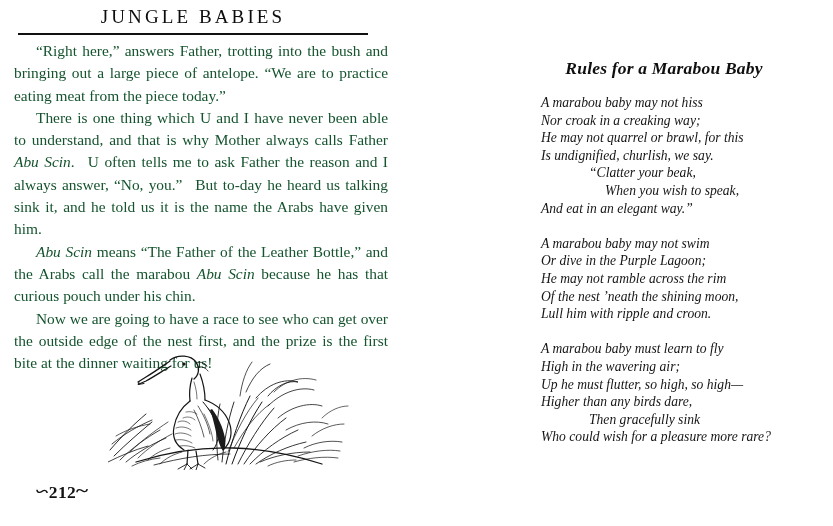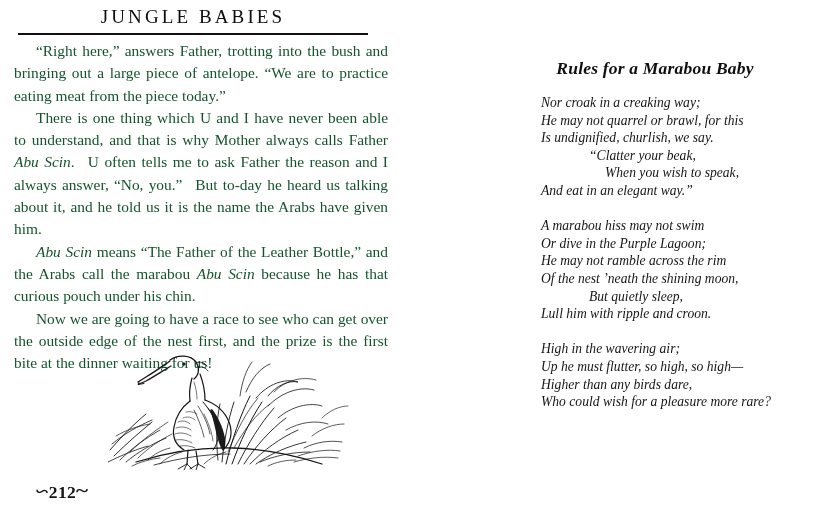--- a/index.html
+++ b/index.html
@@ -88,21 +88,21 @@
 
   
   #right-page {
     position: absolute;
     left: 420px; top: 0;
     width: 413px; height: 526px;
   }
 
   #poem-title {
     position: absolute;
-    left: 95px; top: 58px;
+    left: 104px; top: 58px;
     width: 280px;
     text-align: center;
     font-size: 17.5px;
     font-style: italic;
     font-weight: 700;
     letter-spacing: 0.2px;
     color: #0f0f0f;
     white-space: nowrap;
   }
 
@@ -124,21 +124,21 @@
 <body>
 
 <div id="left-page">
 
   <div id="running-head">JUNGLE BABIES</div>
 
   <div id="head-rule"></div>
 
   <div id="body-text">
       <p><span>“Right here,” answers Father, trotting into the bush and bringing out a large piece of antelope. “We are to practice eating meat from the piece today.”</span></p>
-      <p><span>There is one thing which U and I have never been able to understand, and that is why Mother always calls Father </span><span class="ital">Abu Scin</span><span>.  U often tells me to ask Father the reason and I always answer, “No, you.”  But to-day he heard us talking about it, and he told us it is the name the Arabs have given him.</span></p>
+      <p><span>There is one thing which U and I have never been able to understand, and that is why Mother always calls Father </span><span class="ital">Abu Scin</span><span>.  U often tells me to ask Father the reason and I always answer, “No, you.”  But to-day he heard us talking sink it, and he told us it is the name the Arabs have given him.</span></p>
       <p><span class="ital">Abu Scin</span><span> means “The Father of the Leather Bottle,” and the Arabs call the marabou </span><span class="ital">Abu Scin</span><span> because he has that curious pouch under his chin.</span></p>
       <p><span>Now we are going to have a race to see who can get over the outside edge of the nest first, and the prize is the first bite at the dinner waiting for us!</span></p>
     </div>
 
   <div id="illustration">
     <svg viewBox="0 0 262 118" xmlns="http://www.w3.org/2000/svg" fill="none" stroke="#151515" stroke-width="1" stroke-linecap="round" stroke-linejoin="round">
 
       <path d="M28 110 C60 100 95 95 125 96 C155 97 186 103 214 112" stroke-width="1.3"></path>
       <path d="M46 113 C72 106 98 102 122 102" stroke-width="0.8"></path>
 
@@ -227,36 +227,38 @@
   </div>
 
 </div>
 
 <div id="right-page">
 
   <div id="poem-title">Rules for a Marabou Baby</div>
 
   <div id="poem">
       <div class="stanza">
+        <div class="line">A marabou baby may not hiss</div>
         <div class="line">Nor croak in a creaking way;</div>
         <div class="line">He may not quarrel or brawl, for this</div>
         <div class="line">Is undignified, churlish, we say.</div>
         <div class="line ind1">“Clatter your beak,</div>
         <div class="line ind2">When you wish to speak,</div>
         <div class="line">And eat in an elegant way.”</div>
       </div>
       <div class="stanza">
-        <div class="line">A marabou hiss may not swim</div>
+        <div class="line">A marabou baby may not swim</div>
         <div class="line">Or dive in the Purple Lagoon;</div>
         <div class="line">He may not ramble across the rim</div>
         <div class="line">Of the nest ’neath the shining moon,</div>
-        <div class="line ind1">But quietly sleep,</div>
         <div class="line">Lull him with ripple and croon.</div>
       </div>
       <div class="stanza">
+        <div class="line">A marabou baby must learn to fly</div>
         <div class="line">High in the wavering air;</div>
         <div class="line">Up he must flutter, so high, so high—</div>
         <div class="line">Higher than any birds dare,</div>
+        <div class="line ind1">Then gracefully sink</div>
         <div class="line">Who could wish for a pleasure more rare?</div>
       </div>
     </div>
 
 </div>
 
 </body></html>

